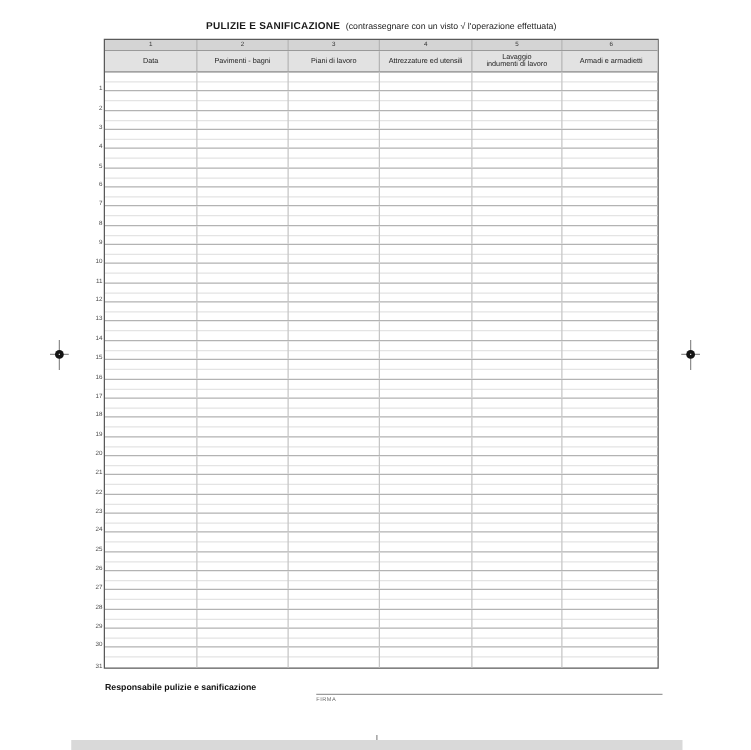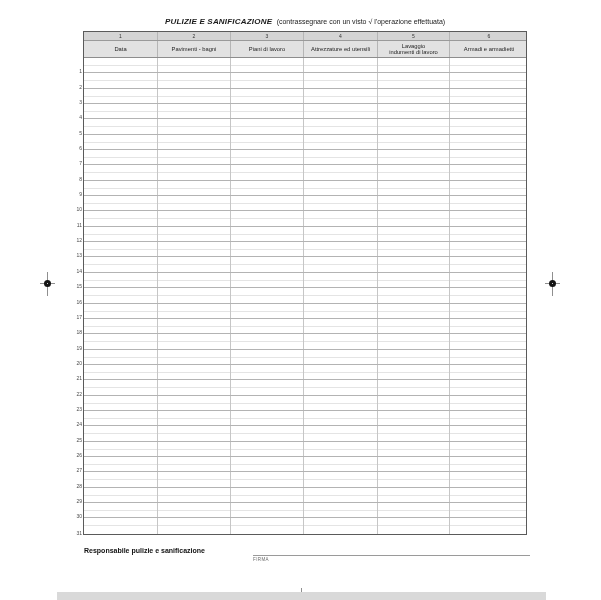--- a/index.html
+++ b/index.html
@@ -8,21 +8,21 @@
     background: #ffffff;
     font-family: "Liberation Sans", sans-serif;
     position: relative;
     overflow: hidden;
   }
   
   .title-line {
     position: absolute; left: 83px; top: 10px; width: 444px;
     text-align: center; color: #1a1a1a; white-space: nowrap;
   }
-  .title-bold { font-size: 8px; font-weight: bold; letter-spacing: 0.2px; font-style: italic; }
+  .title-bold { font-size: 8px; font-weight: bold; letter-spacing: 0.2px; }
   .title-note { font-size: 7px; font-weight: normal; color: #222; }
 
   
   .form-table {
     position: absolute; left: 83px; top: 31px; width: 444px;
     border: 1px solid var(--outer-border, #555);
     background: #fff;
   }
   .hnum-row {
     display: flex; height: 9px;

